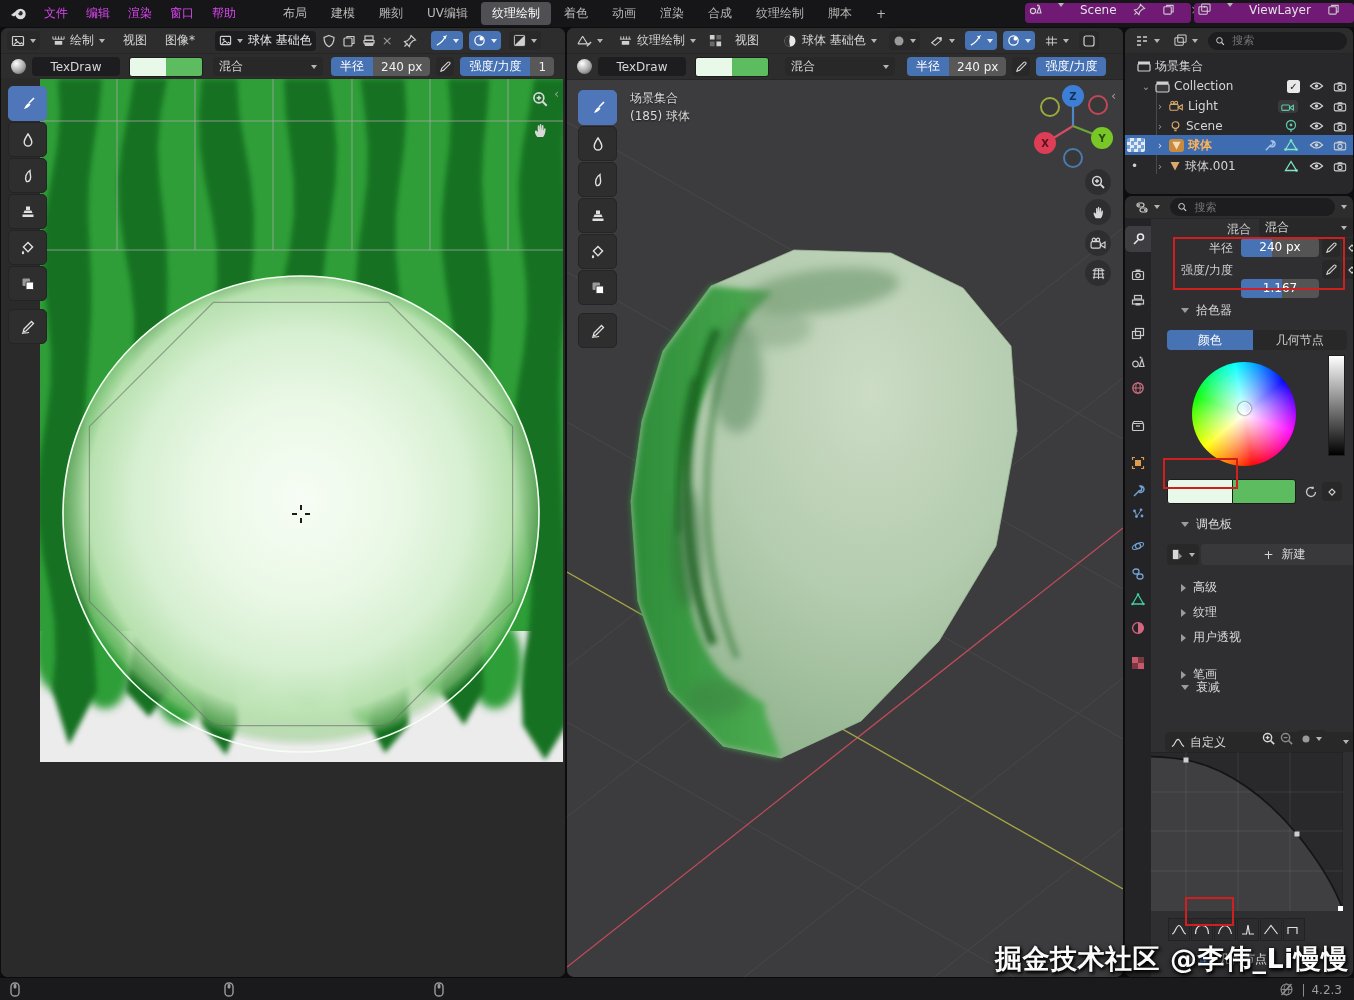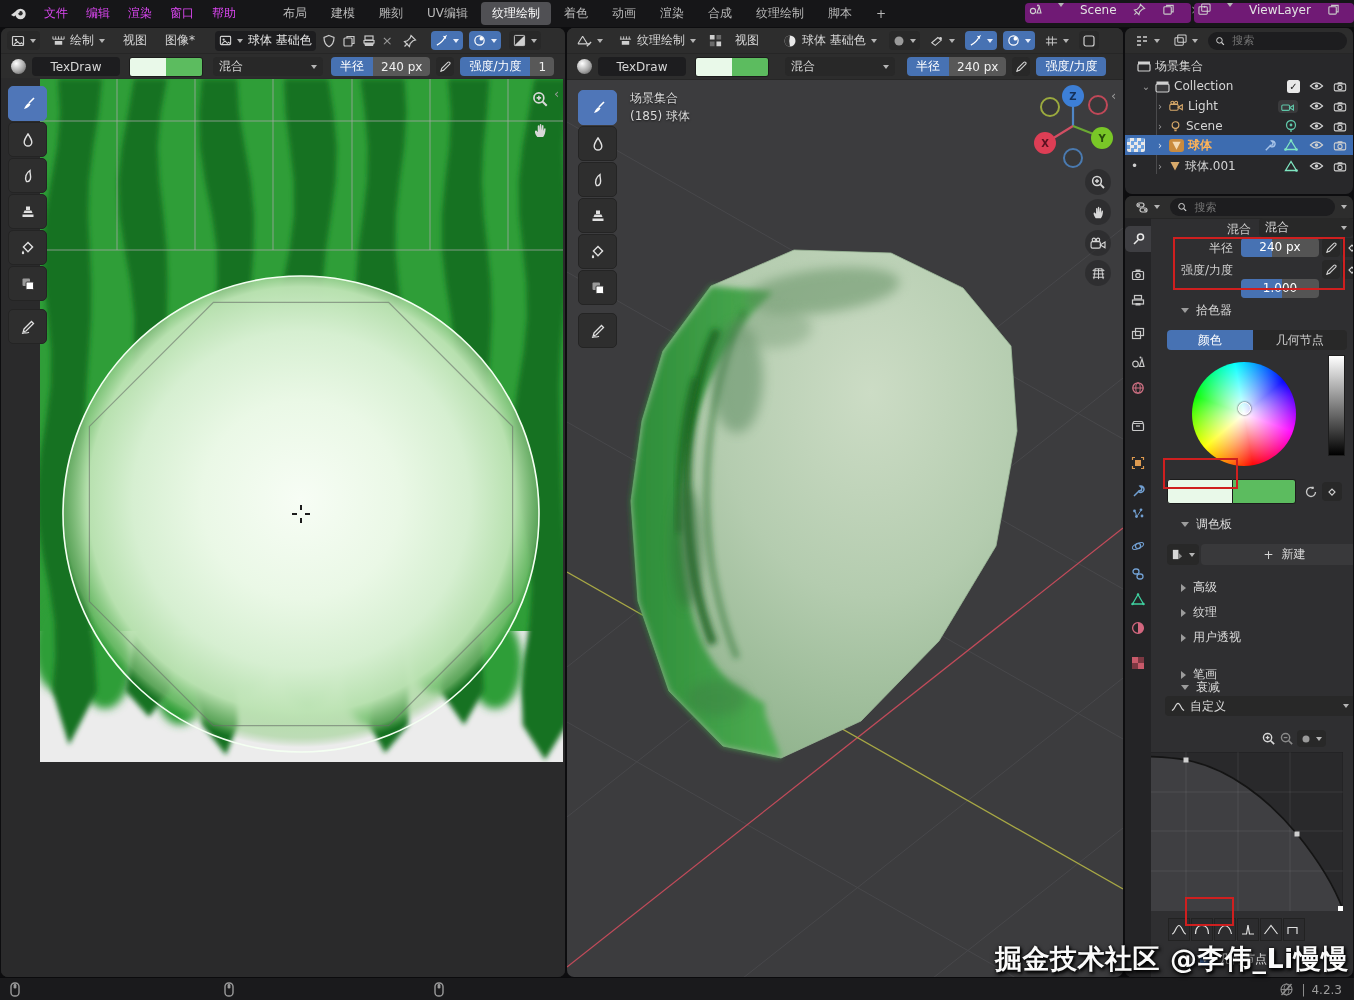--- a/index.html
+++ b/index.html
@@ -988,21 +988,21 @@
       </span>
     <span class="sqbtn abs" style="left:191px;top:20px;width:20px">
         <svg width="12" height="12">
           <use href="#i-anim"></use>
         </svg>
       </span>
 
     <span class="abs" style="left:8px;top:44px;width:74px;text-align:right;color:#cfcfcf">强度/力度</span>
     <div class="pslider abs" style="left:90px;top:42px;width:78px">
       <div class="fill" style="width:52%"></div>
-        <div class="txt">1.000</div>
+        <div class="txt">1.167</div>
     </div>
     <span class="sqbtn abs" style="left:171px;top:42px">
         <svg width="13" height="13">
           <use href="#i-pen"></use>
         </svg>
       </span>
     <span class="sqbtn abs" style="left:191px;top:42px;width:20px">
         <svg width="12" height="12">
           <use href="#i-anim"></use>
         </svg>
@@ -1071,21 +1071,21 @@
       </div>
     <div class="sect" style="left:30px;top:448px">
         <span class="tri-r"></span>
         <span>笔画</span>
       </div>
     <div class="sect" style="left:30px;top:461px">
         <span class="tri-d"></span>
         <span>衰减</span>
       </div>
 
-    <div class="btn abs" style="left:14px;top:478px;width:178px;height:20px">
+    <div class="btn abs" style="left:14px;top:514px;width:178px;height:20px">
       <svg width="14" height="11" viewBox="0 0 16 11">
           <path d="M1 10 C4 10 5 2 8 2 C11 2 12 10 15 10" fill="none" stroke="#d8d8d8" stroke-width="1.3"></path>
         </svg>
       <span style="flex:1">自定义</span>
         <span class="chev"></span>
     </div>
     <div class="abs flex" style="left:110px;top:512px;gap:3px">
       <span class="ic">
           <svg width="15" height="15">
             <use href="#i-magplus"></use>

